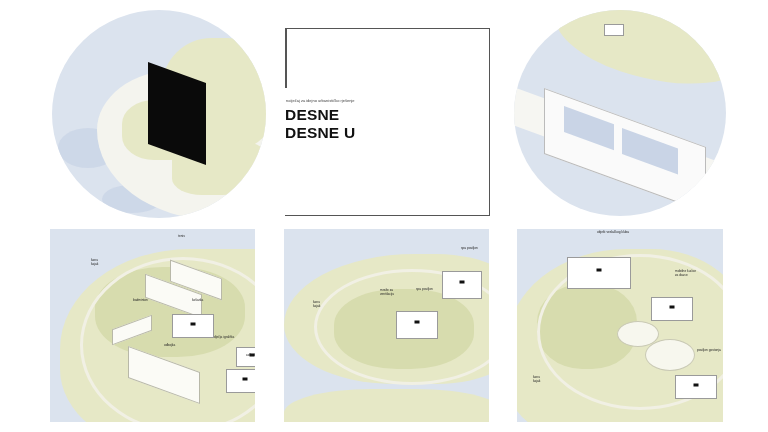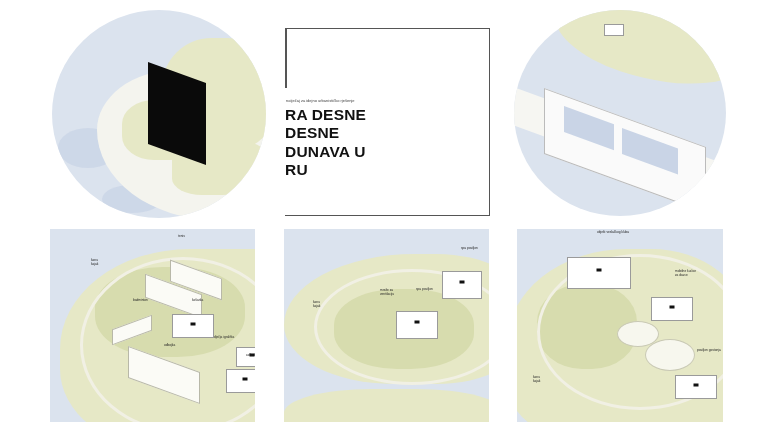--- a/index.html
+++ b/index.html
@@ -40,24 +40,22 @@
   <div class="tag" style="left:57px;top:98px;width:14px;"></div>
   <div class="tag" style="left:91px;top:128px;width:8px;"></div>
   <div class="tag" style="left:156px;top:120px;width:6px;"></div>
   <div class="tag" style="left:139px;top:149px;width:14px;"></div>
 </div>
 
 <div class="frame"></div>
 <div class="frame-left"></div>
 <div class="subtitle">natječaj za idejno urbanističko rješenje</div>
 <div class="title">
-  <div>RA DESNE</div>
   <div>DESNE</div>
-  <div>DUNAVA U</div>
-  <div>RU</div>
+  <div>DESNE U</div>
 </div>
 
 <div class="circle" style="left:514px;top:10px;width:212px;height:206px;">
   <div class="land" style="left:40px;top:-20px;width:200px;height:90px;border-radius:0 0 60% 40%;transform:rotate(18deg);"></div>
   <div class="abs" style="left:-20px;top:70px;width:260px;height:36px;background:#f6f6f2;transform:rotate(20deg);transform-origin:left top;"></div>
   <div class="abs" style="left:30px;top:78px;width:160px;height:64px;background:#fafafa;border:1px solid #bbb;transform:skewY(20deg);transform-origin:left top;"></div>
   <div class="abs" style="left:50px;top:96px;width:50px;height:26px;background:#c9d4e6;transform:skewY(20deg);transform-origin:left top;"></div>
   <div class="abs" style="left:108px;top:118px;width:56px;height:26px;background:#c9d4e6;transform:skewY(20deg);transform-origin:left top;"></div>
   <div class="bldg" style="left:90px;top:14px;width:18px;height:10px;"></div>
   <div class="tag" style="left:42px;top:78px;width:10px;"></div>

